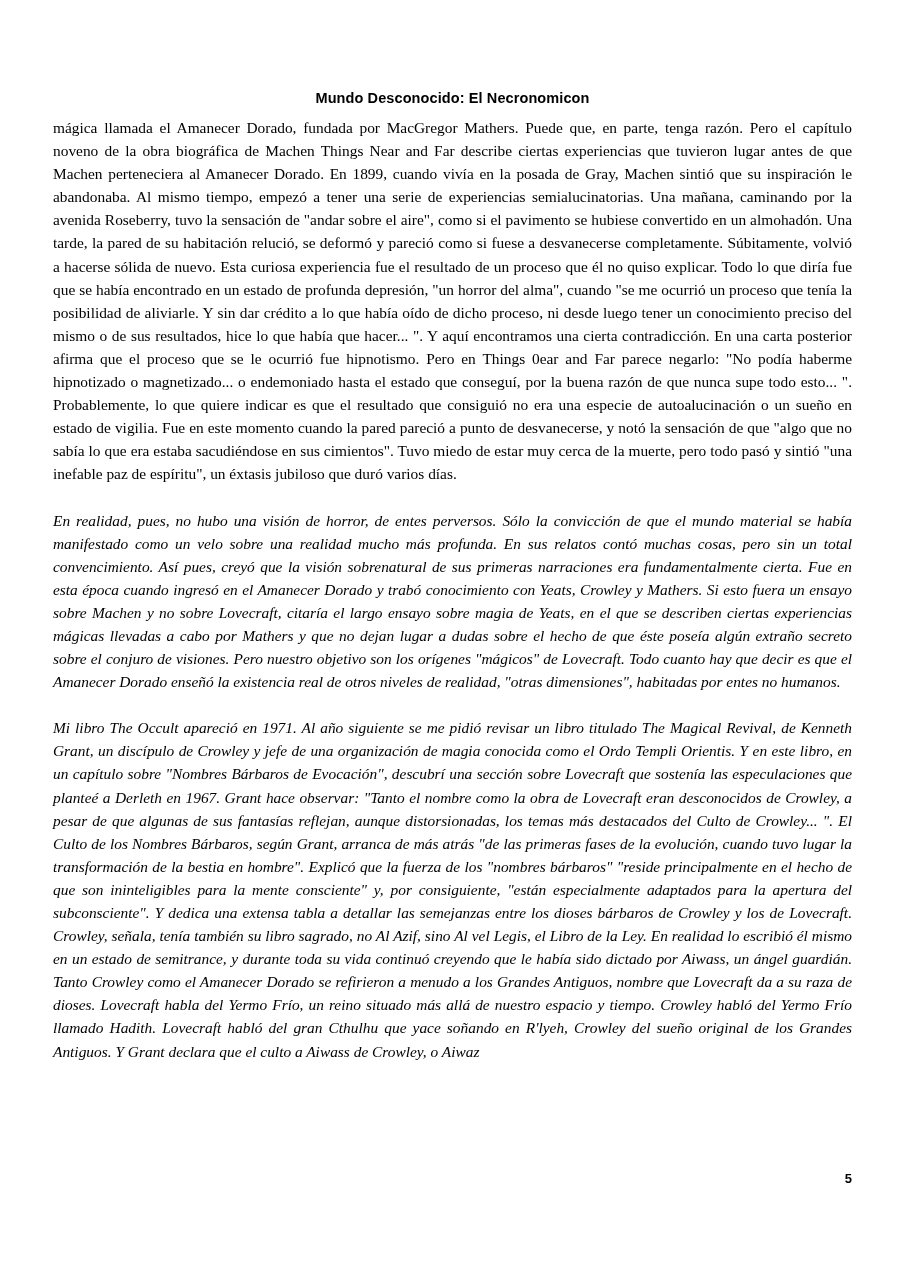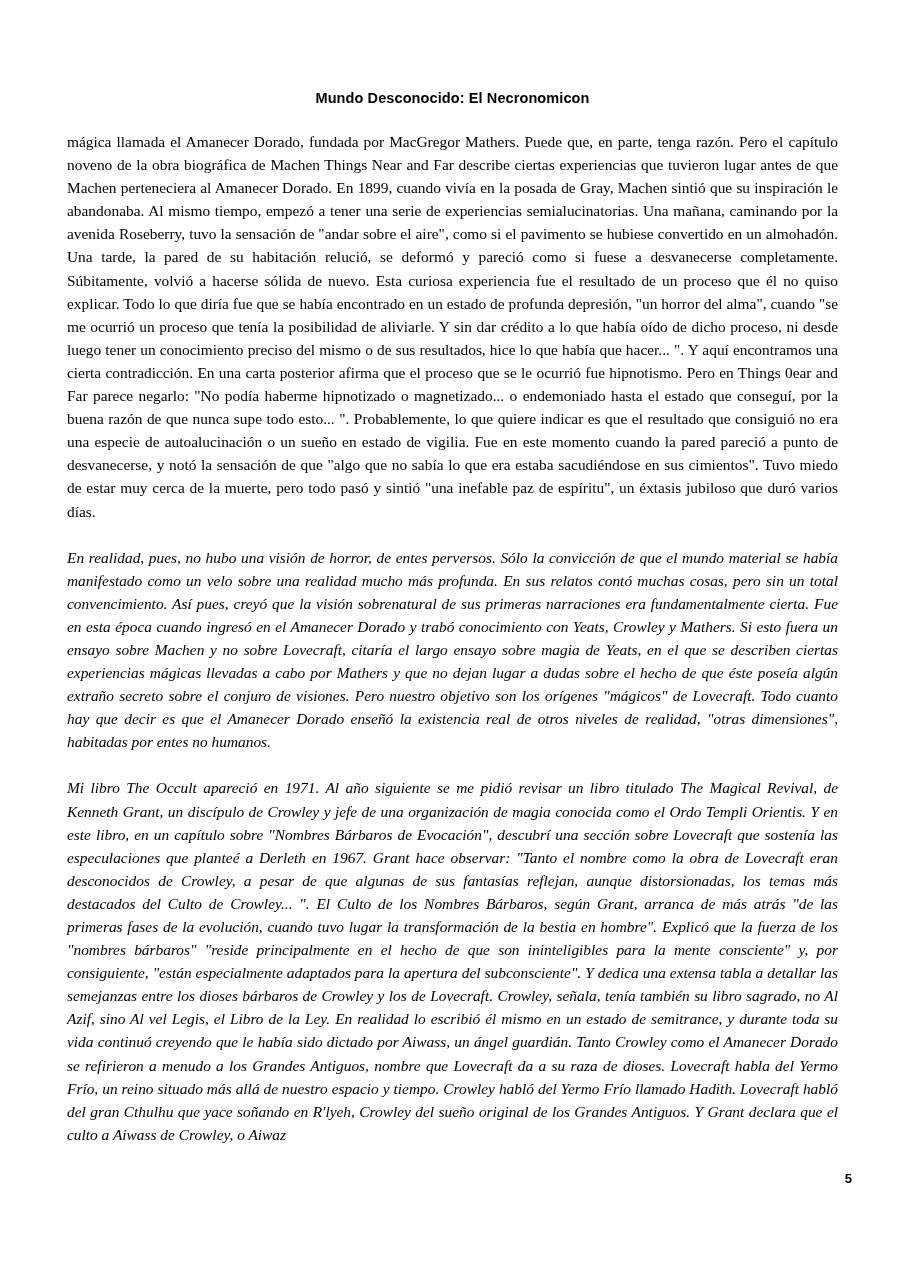--- a/index.html
+++ b/index.html
@@ -31,21 +31,21 @@
     letter-spacing: 0.1px;
     color: #000000;
   }
   .content {
     position: absolute;
     left: 53px;
     top: 116px;
     width: 799px;
   }
   .para {
-    margin: 14px;
+    margin: 0;
     text-align: justify;
     text-justify: inter-word;
     font-size: 15.4px;
     line-height: 23.1px;
     color: #000000;
     hyphens: none;
   }
   .para + .para {
     margin-top: 23px;
     font-style: italic;

